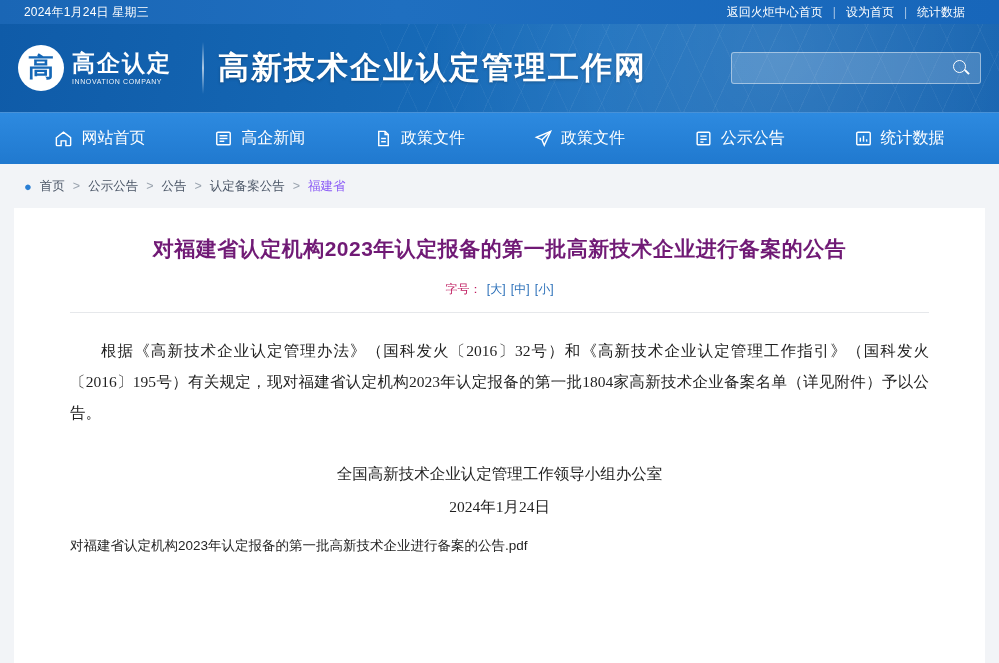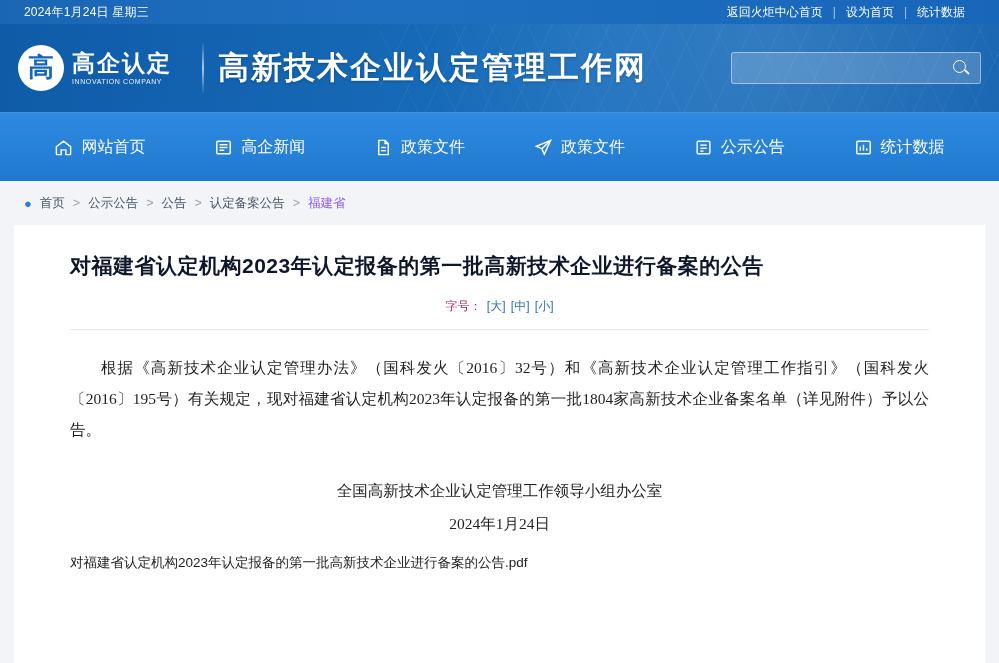--- a/index.html
+++ b/index.html
@@ -105,21 +105,21 @@
     content: ""; position: absolute; left: 1px; top: 1px;
     width: 11px; height: 11px; border: 1.8px solid #ffffff; border-radius: 50%;
   }
   .search-icon:after {
     content: ""; position: absolute; left: 12px; top: 12px;
     width: 6px; height: 1.8px; background: #ffffff; transform: rotate(45deg);
   }
 
   
   .nav {
-    height: 69px;
+    height: 52px;
     background: linear-gradient(180deg, #2d8ae0 0%, #2079cf 100%);
     display: flex;
     align-items: center;
     justify-content: space-around;
     padding: 0 20px;
     border-top: 1px solid rgba(255,255,255,.18);
   }
   .nav-item {
     display: flex; align-items: center; gap: 8px;
     color: #ffffff; font-size: 16px;
@@ -150,23 +150,24 @@
   .breadcrumb a.cur { color: #8b5cf6; }
 
   .card {
     background: #ffffff;
     margin: 0 14px;
     height: calc(100% - 44px);
     padding: 26px 56px 0 56px;
     overflow: hidden;
   }
   .doc-title {
+    text-align: center;
     font-size: 21px;
     font-weight: bold;
-    color: #0f172a;
+    color: #701a75;
     letter-spacing: .5px;
     line-height: 1.4;
     font-family: "Liberation Sans", sans-serif;
   }
   .doc-meta {
     display: flex; align-items: center; justify-content: center;
     gap: 34px;
     font-size: 12px;
     color: #6b7480;
     margin-top: 18px;

